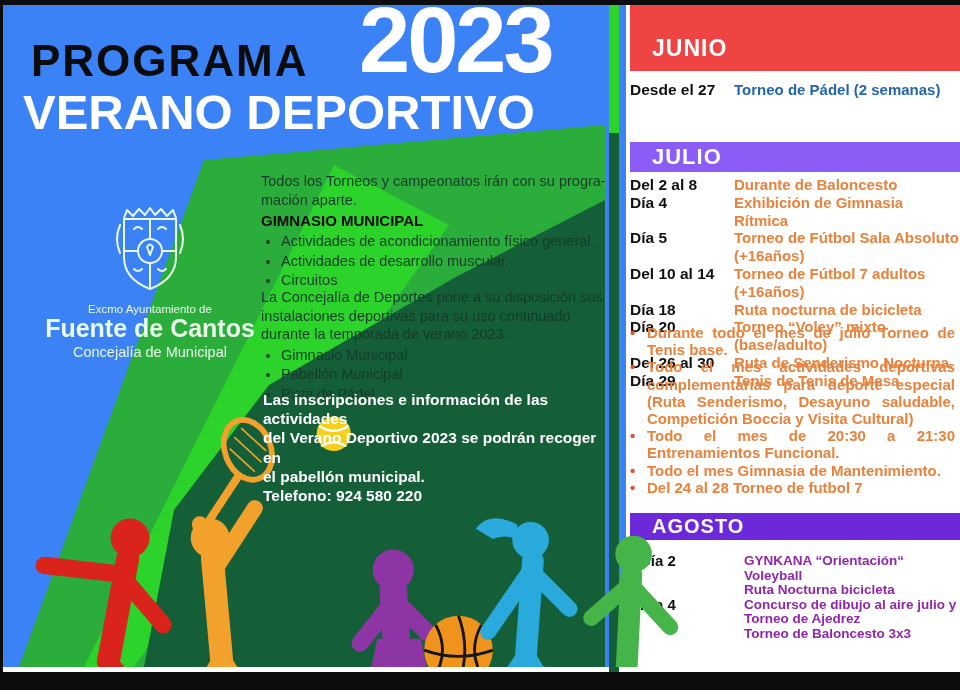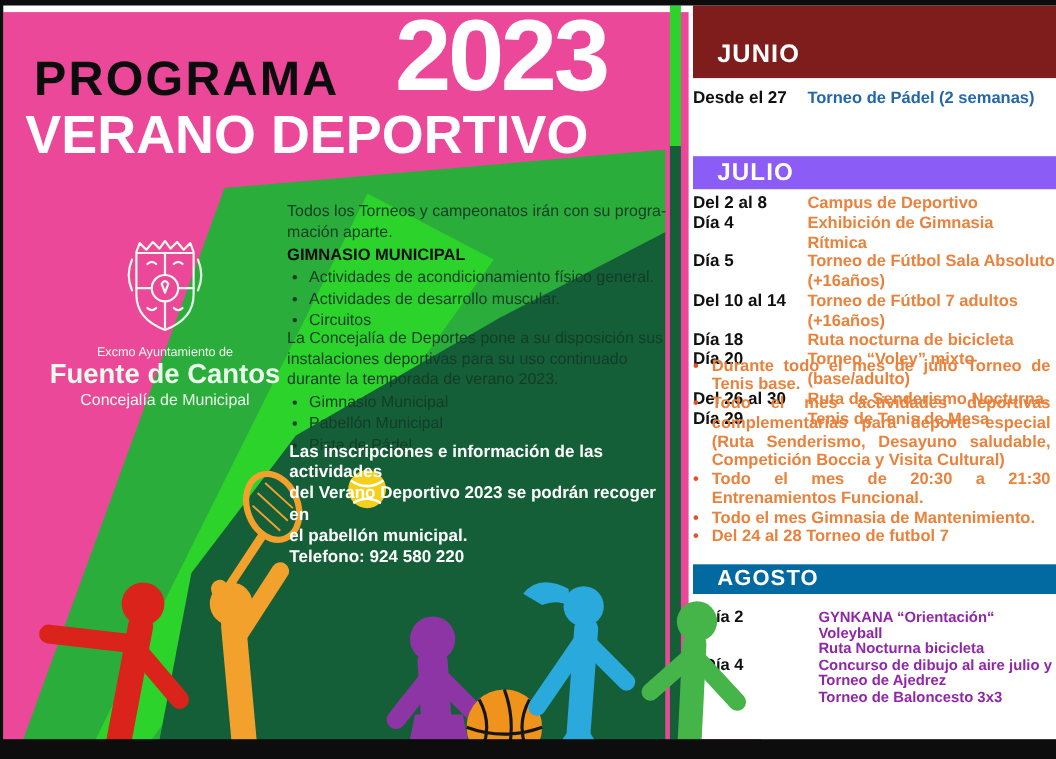--- a/index.html
+++ b/index.html
@@ -4,21 +4,21 @@
 <style>
   html,body{margin:0;padding:0;background:#222;}
   .poster{position:relative;width:960px;height:690px;background:#ffffff;overflow:hidden;
           font-family:"Liberation Sans",sans-serif;}
   
   .bar-top{position:absolute;left:0;top:0;width:960px;height:5px;background:#0d0d0d;z-index:60;}
   .bar-bottom{position:absolute;left:0;top:672px;width:960px;height:18px;background:#0d0d0d;z-index:60;}
   .bar-left{position:absolute;left:0;top:0;width:3px;height:690px;background:#0d0d0d;z-index:60;}
 
   
-  .left-panel{position:absolute;left:3px;top:11px;width:689px;height:667px;background:#ec4899;overflow:hidden;}
+  .left-panel{position:absolute;left:3px;top:0;width:689px;height:667px;background:#3b82f6;overflow:hidden;}
   .layer{position:absolute;inset:0;}
   .layer-medium{background:#2aad3a;
     clip-path:polygon(602px 125px,201px 160px,16px 667px,602px 667px);}
   .layer-bright-stripe{background:#2bd32b;
     clip-path:polygon(331px 165px,446px 225px,131px 667px,81px 667px);}
   .layer-dark{background:#145f38;
     clip-path:polygon(602px 200px,451px 278px,266px 385px,171px 510px,141px 667px,602px 667px);}
 
   .title-program{position:absolute;left:28px;top:36px;font-size:44px;font-weight:bold;
     color:#0c0c0c;letter-spacing:2px;z-index:5;}
@@ -45,23 +45,23 @@
   .figures-svg{position:absolute;inset:0;z-index:4;pointer-events:none;}
 
   
   .edge-strip{position:absolute;left:609px;top:5px;width:10px;height:667px;
     background:linear-gradient(to bottom,#2bd32b 0 128px,#145f38 128px 100%);}
 
   
   .right-panel{position:absolute;left:626px;top:5px;width:334px;height:667px;background:#ffffff;}
   .hdr{position:absolute;left:4px;right:0;color:#ffffff;font-weight:bold;display:flex;
     padding-left:22px;box-sizing:border-box;align-items:center;letter-spacing:1px;}
-  .hdr-junio{top:0;height:66px;background:#7f1d1d;font-size:23px;align-items:flex-end;padding-bottom:9px;}
+  .hdr-junio{top:0;height:66px;background:#ef4444;font-size:23px;align-items:flex-end;padding-bottom:9px;}
   .hdr-julio{top:137px;height:30px;background:#8b5cf6;font-size:22px;}
-  .hdr-agosto{top:508px;height:27px;background:#0369a1;font-size:20px;}
+  .hdr-agosto{top:508px;height:27px;background:#6d28d9;font-size:20px;}
 
   .sched-row{display:flex;align-items:flex-start;}
   .sched-row .date{flex:0 0 104px;font-weight:bold;color:#101010;font-size:15.5px;}
   .sched-row .event{font-weight:bold;}
 
   .junio-rows{position:absolute;top:76px;left:4px;right:2px;}
   .junio-rows .event{color:#2366ac;font-size:15px;}
 
   .julio-rows{position:absolute;top:171px;left:4px;right:0;}
   .julio-rows .sched-row{line-height:17.8px;}
@@ -219,21 +219,21 @@
       <div class="sched-row">
         <span class="date">Desde el 27</span>
         <span class="event">Torneo de Pádel (2 semanas)</span>
       </div>
     </div>
 
     <div class="hdr hdr-julio">JULIO</div>
     <div class="julio-rows">
       <div class="sched-row">
         <span class="date">Del 2 al 8</span>
-        <span class="event">Campus de Deportivo</span>
+        <span class="event">Durante de Baloncesto</span>
       </div>
       <div class="sched-row">
         <span class="date">Día 4</span>
         <span class="event">Exhibición de Gimnasia Rítmica</span>
       </div>
       <div class="sched-row">
         <span class="date">Día 5</span>
         <span class="event">Torneo de Fútbol Sala Absoluto (+16años)</span>
       </div>
       <div class="sched-row">

